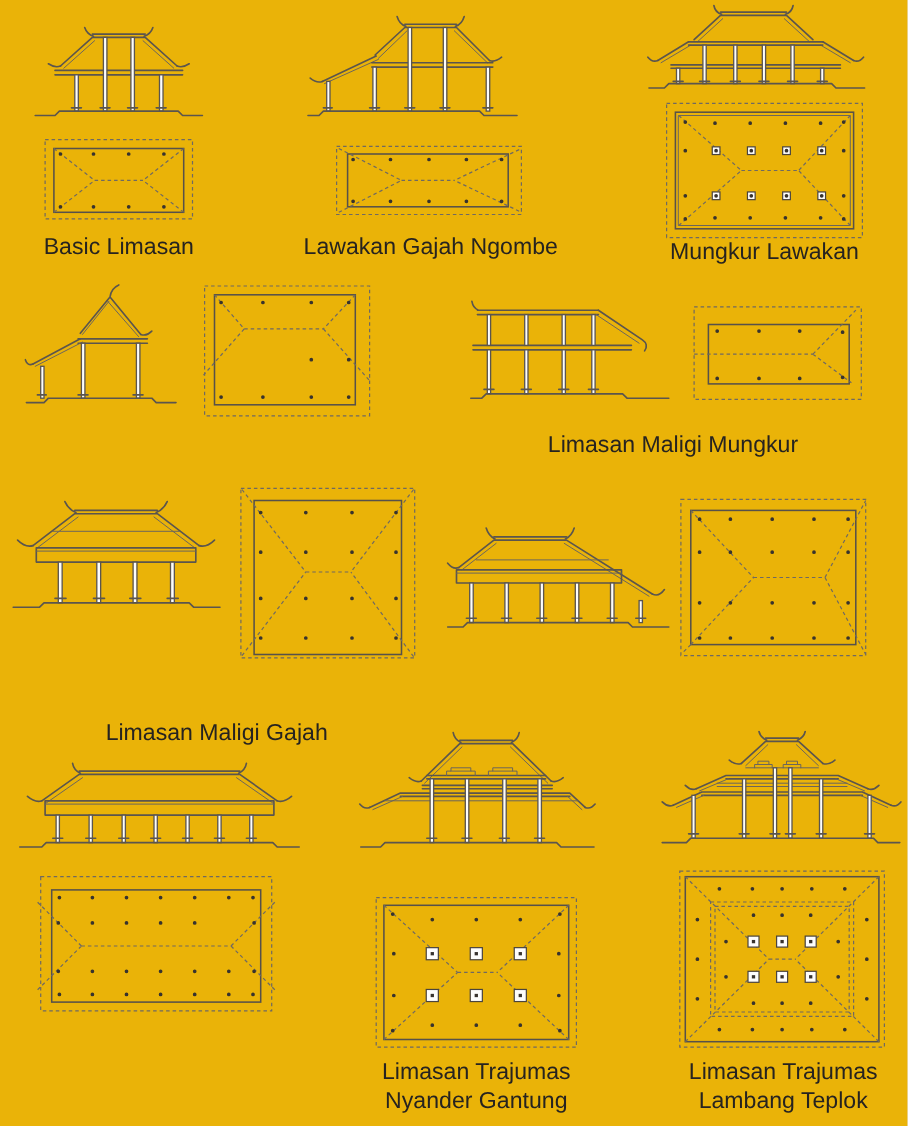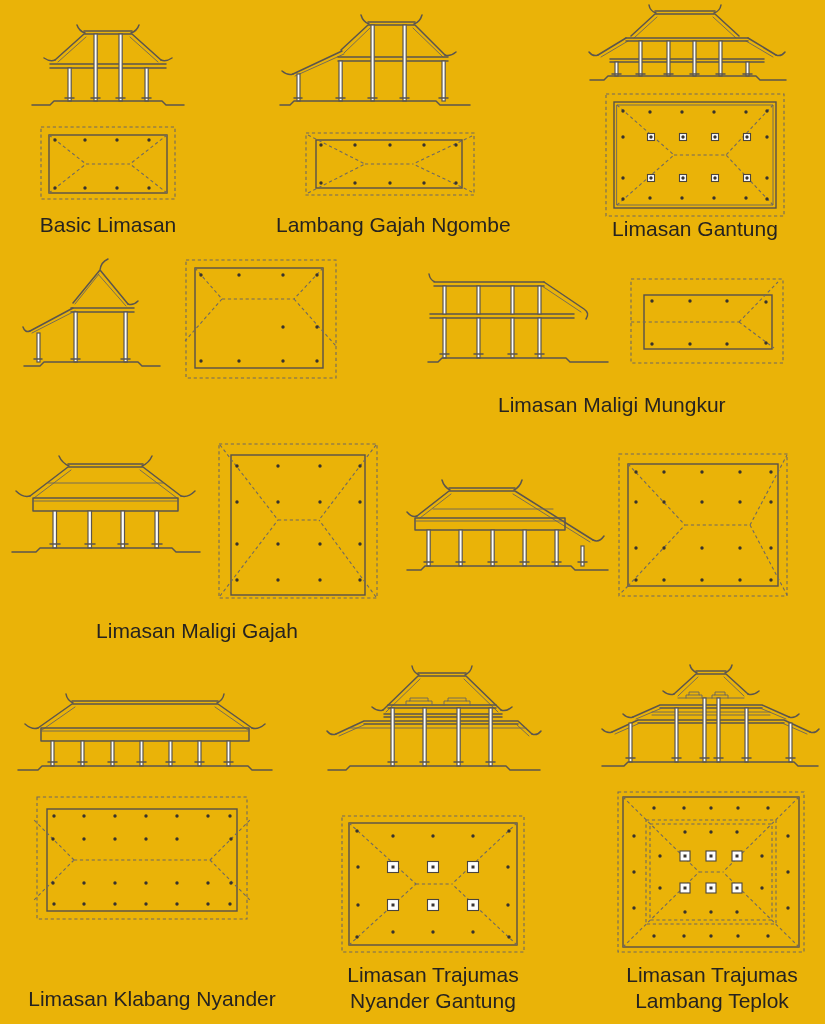--- a/index.html
+++ b/index.html
@@ -63,21 +63,21 @@
     <path class="s" d="M58,88 h9 M161,88 h9 M90,88 h9 M122,88 h9 M16,88 h8"></path>
     <path class="s" d="M2,95 H12 L16,91 H158 L162,95 H192"></path>
   </svg>
   <svg class="g" style="left:303px;top:127px" width="175" height="75" viewBox="0 0 175 75">
     <rect class="d" x="3" y="6" width="168" height="62"></rect>
     <rect class="r" x="13" y="13" width="146" height="48"></rect>
     <path class="d" d="M5,8 L62,37 M5,66 L62,37 M169,9 L110,37 M169,65 L110,37 M62,37 H110"></path>
     <path class="pk" d="M18,18 h0 M52,18 h0 M87,18 h0 M121,18 h0 M153,18 h0 M18,56 h0 M52,56 h0 M87,56 h0 M121,56 h0 M153,56 h0"></path>
   </svg>
   <div class="caption" style="left:276px;top:212px;width:220px">
-    <span>Lambang Gajah Ngombe</span>
+    <span>Lawakan Gajah Ngombe</span>
   </div>
 
   <svg class="g" style="left:588px;top:2px" width="200" height="85" viewBox="0 0 200 85">
     <path class="s" d="M67,9 H127 M67,12 H127 M67,12 L43,34 M127,12 L151,34 M38,36 L10,53 M160,36 L188,53"></path>
     <path class="t" d="M69,15 L46,36 M125,15 L148,36 M40,39 L13,55 M158,39 L185,55"></path>
     <path class="s" d="M68,11 Q62,9 61,3 M126,11 Q132,9 133,3 M10,53 Q5,55 1,50 M188,53 Q193,55 197,50"></path>
     <path class="s" d="M38,36 H160 M38,39 H160 M22,57 H176 M22,60 H176"></path>
     <rect class="c" x="51" y="39" width="3" height="35"></rect>
     <rect class="c" x="79" y="39" width="3" height="35"></rect>
     <rect class="c" x="105" y="39" width="3" height="35"></rect>
@@ -102,21 +102,21 @@
       <rect class="q" x="109.5" y="43.5" width="7" height="7"></rect>
         <rect class="q" x="141.5" y="43.5" width="7" height="7"></rect>
       <rect class="q" x="45.5" y="84.5" width="7" height="7"></rect>
         <rect class="q" x="77.5" y="84.5" width="7" height="7"></rect>
       <rect class="q" x="109.5" y="84.5" width="7" height="7"></rect>
         <rect class="q" x="141.5" y="84.5" width="7" height="7"></rect>
       <path class="pk" d="M49,47 h0 M81,47 h0 M113,47 h0 M145,47 h0 M49,88 h0 M81,88 h0 M113,88 h0 M145,88 h0"></path>
     </g>
   </svg>
   <div class="caption" style="left:585px;top:216px;width:220px">
-    <span>Limasan Gantung</span>
+    <span>Mungkur Lawakan</span>
   </div>
 
   <svg class="g" style="left:22px;top:256px" width="140" height="135" viewBox="0 0 140 135">
     <path class="s" d="M78,14 Q79,6 86,3 M78,14 L51,47 M78,14 L106,48"></path>
     <path class="t" d="M77,18 L53,48 M76,18 L104,50"></path>
     <path class="s" d="M106,48 Q111,50 116,45"></path>
     <path class="s" d="M49,52 H112 M49,56 H112"></path>
     <path class="s" d="M51,52 L8,75"></path>
     <path class="t" d="M53,55 L10,77"></path>
     <path class="s" d="M8,75 Q3,77 1,71"></path>
@@ -176,21 +176,21 @@
   </svg>
   <svg class="g" style="left:216px;top:440px" width="164" height="162" viewBox="0 0 164 162">
     <rect class="d" x="3" y="4" width="158" height="154"></rect>
     <rect class="r" x="15" y="15" width="134" height="140"></rect>
     <path class="d" d="M4,5 L62,80 M4,156 L62,80 M160,5 L103,80 M160,157 L103,80 M62,80 H103"></path>
     <path class="pk" d="M21,26 h0 M62,26 h0 M104,26 h0 M144,26 h0
       M21,62 h0 M62,62 h0 M104,62 h0 M144,62 h0
       M21,104 h0 M62,104 h0 M104,104 h0 M144,104 h0
       M21,140 h0 M62,140 h0 M104,140 h0 M144,140 h0"></path>
   </svg>
-  <div class="caption" style="left:87px;top:618px;width:220px">
+  <div class="caption" style="left:87px;top:654px;width:220px">
     <span>Limasan Maligi Gajah</span>
   </div>
 
   <svg class="g" style="left:405px;top:474px" width="205" height="105" viewBox="0 0 205 105">
     <path class="s" d="M44,14 H110 M44,17 H110 M44,17 L12,42 M110,17 L188,66"></path>
     <path class="t" d="M46,20 L15,44 M108,20 L185,68 M28,35 H148"></path>
     <path class="s" d="M45,16 Q39,13 37,6 M109,16 Q115,13 117,6 M12,42 Q7,44 2,38 M188,66 Q194,69 199,62"></path>
     <rect class="s" x="10" y="44" width="150" height="12" fill="none"></rect>
     <path class="t" d="M10,47 H160"></path>
     <rect class="c" x="22" y="56" width="3.2" height="36"></rect>
@@ -231,23 +231,20 @@
   <svg class="g" style="left:32px;top:792px" width="220" height="134" viewBox="0 0 220 134">
     <rect class="d" x="5" y="5" width="210" height="122"></rect>
     <rect class="r" x="15" y="17" width="190" height="102"></rect>
     <path class="d" d="M42,68 H178 M42,68 L2,28 M42,68 L2,108 M178,68 L218,28 M178,68 L218,108"></path>
     <path class="pk" d="M22,24 h0 M52,24 h0 M83,24 h0 M114,24 h0 M145,24 h0 M176,24 h0 M198,24 h0
       M52,47 h0 M83,47 h0 M114,47 h0 M145,47 h0
       M52,91 h0 M83,91 h0 M114,91 h0 M145,91 h0 M176,91 h0
       M22,112 h0 M52,112 h0 M83,112 h0 M114,112 h0 M145,112 h0 M176,112 h0 M198,112 h0
       M21,47 h0 M21,91 h0 M199,47 h0 M199,91 h0"></path>
   </svg>
-  <div class="caption" style="left:22px;top:986px;width:260px">
-    <span>Limasan Klabang Nyander</span>
-  </div>
 
   <svg class="g" style="left:326px;top:664px" width="216" height="118" viewBox="0 0 216 118">
     <path class="s" d="M92,9 H140 M92,12 H140 M92,12 L57,46 M140,12 L175,46"></path>
     <path class="t" d="M94,15 L60,48 M138,15 L172,48"></path>
     <path class="s" d="M93,11 Q87,8 86,2 M139,11 Q145,8 146,2 M57,46 Q52,48 46,43 M175,46 Q180,48 186,43"></path>
     <path class="s" d="M62,41 H170 M62,44 H170"></path>
     <path class="t" d="M80,41 V37 H84 V34 H102 V37 H106 V41 M84,37 H102 M118,41 V37 H122 V34 H140 V37 H144 V41 M122,37 H140"></path>
     <path class="s" d="M58,50 H176 M58,53 H176"></path>
     <path class="s" d="M38,57 H192 M38,60 H192 M38,57 L10,70 M192,57 L206,70"></path>
     <path class="t" d="M40,60 L13,72 M190,60 L203,72 M24,64 H200"></path>

